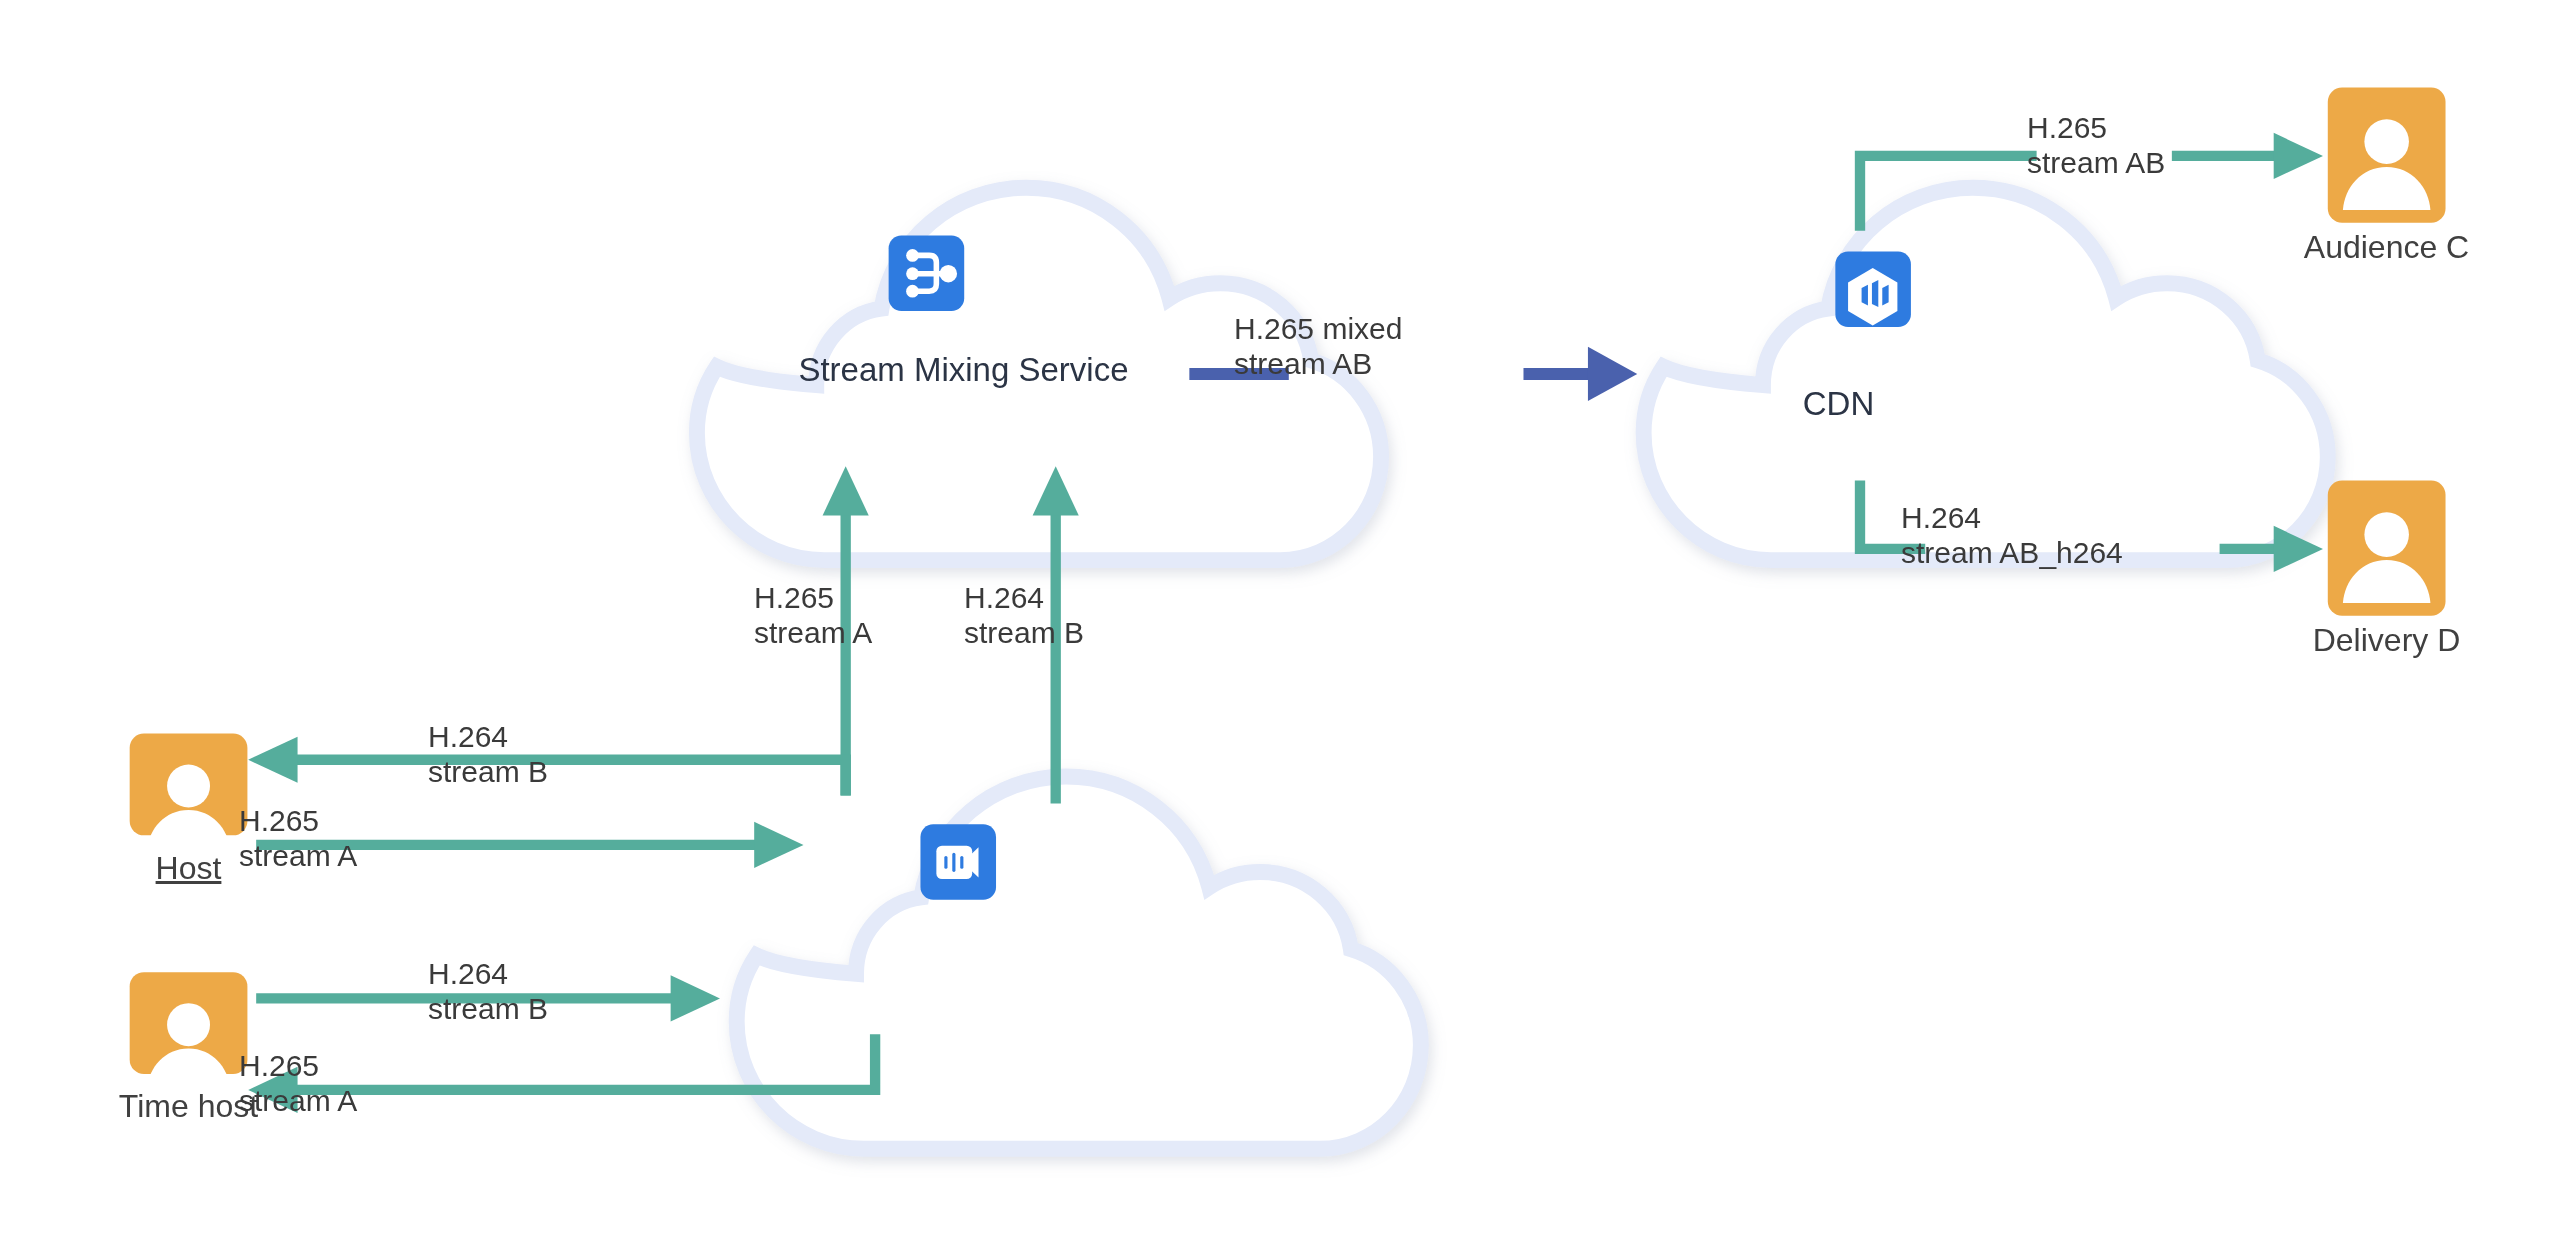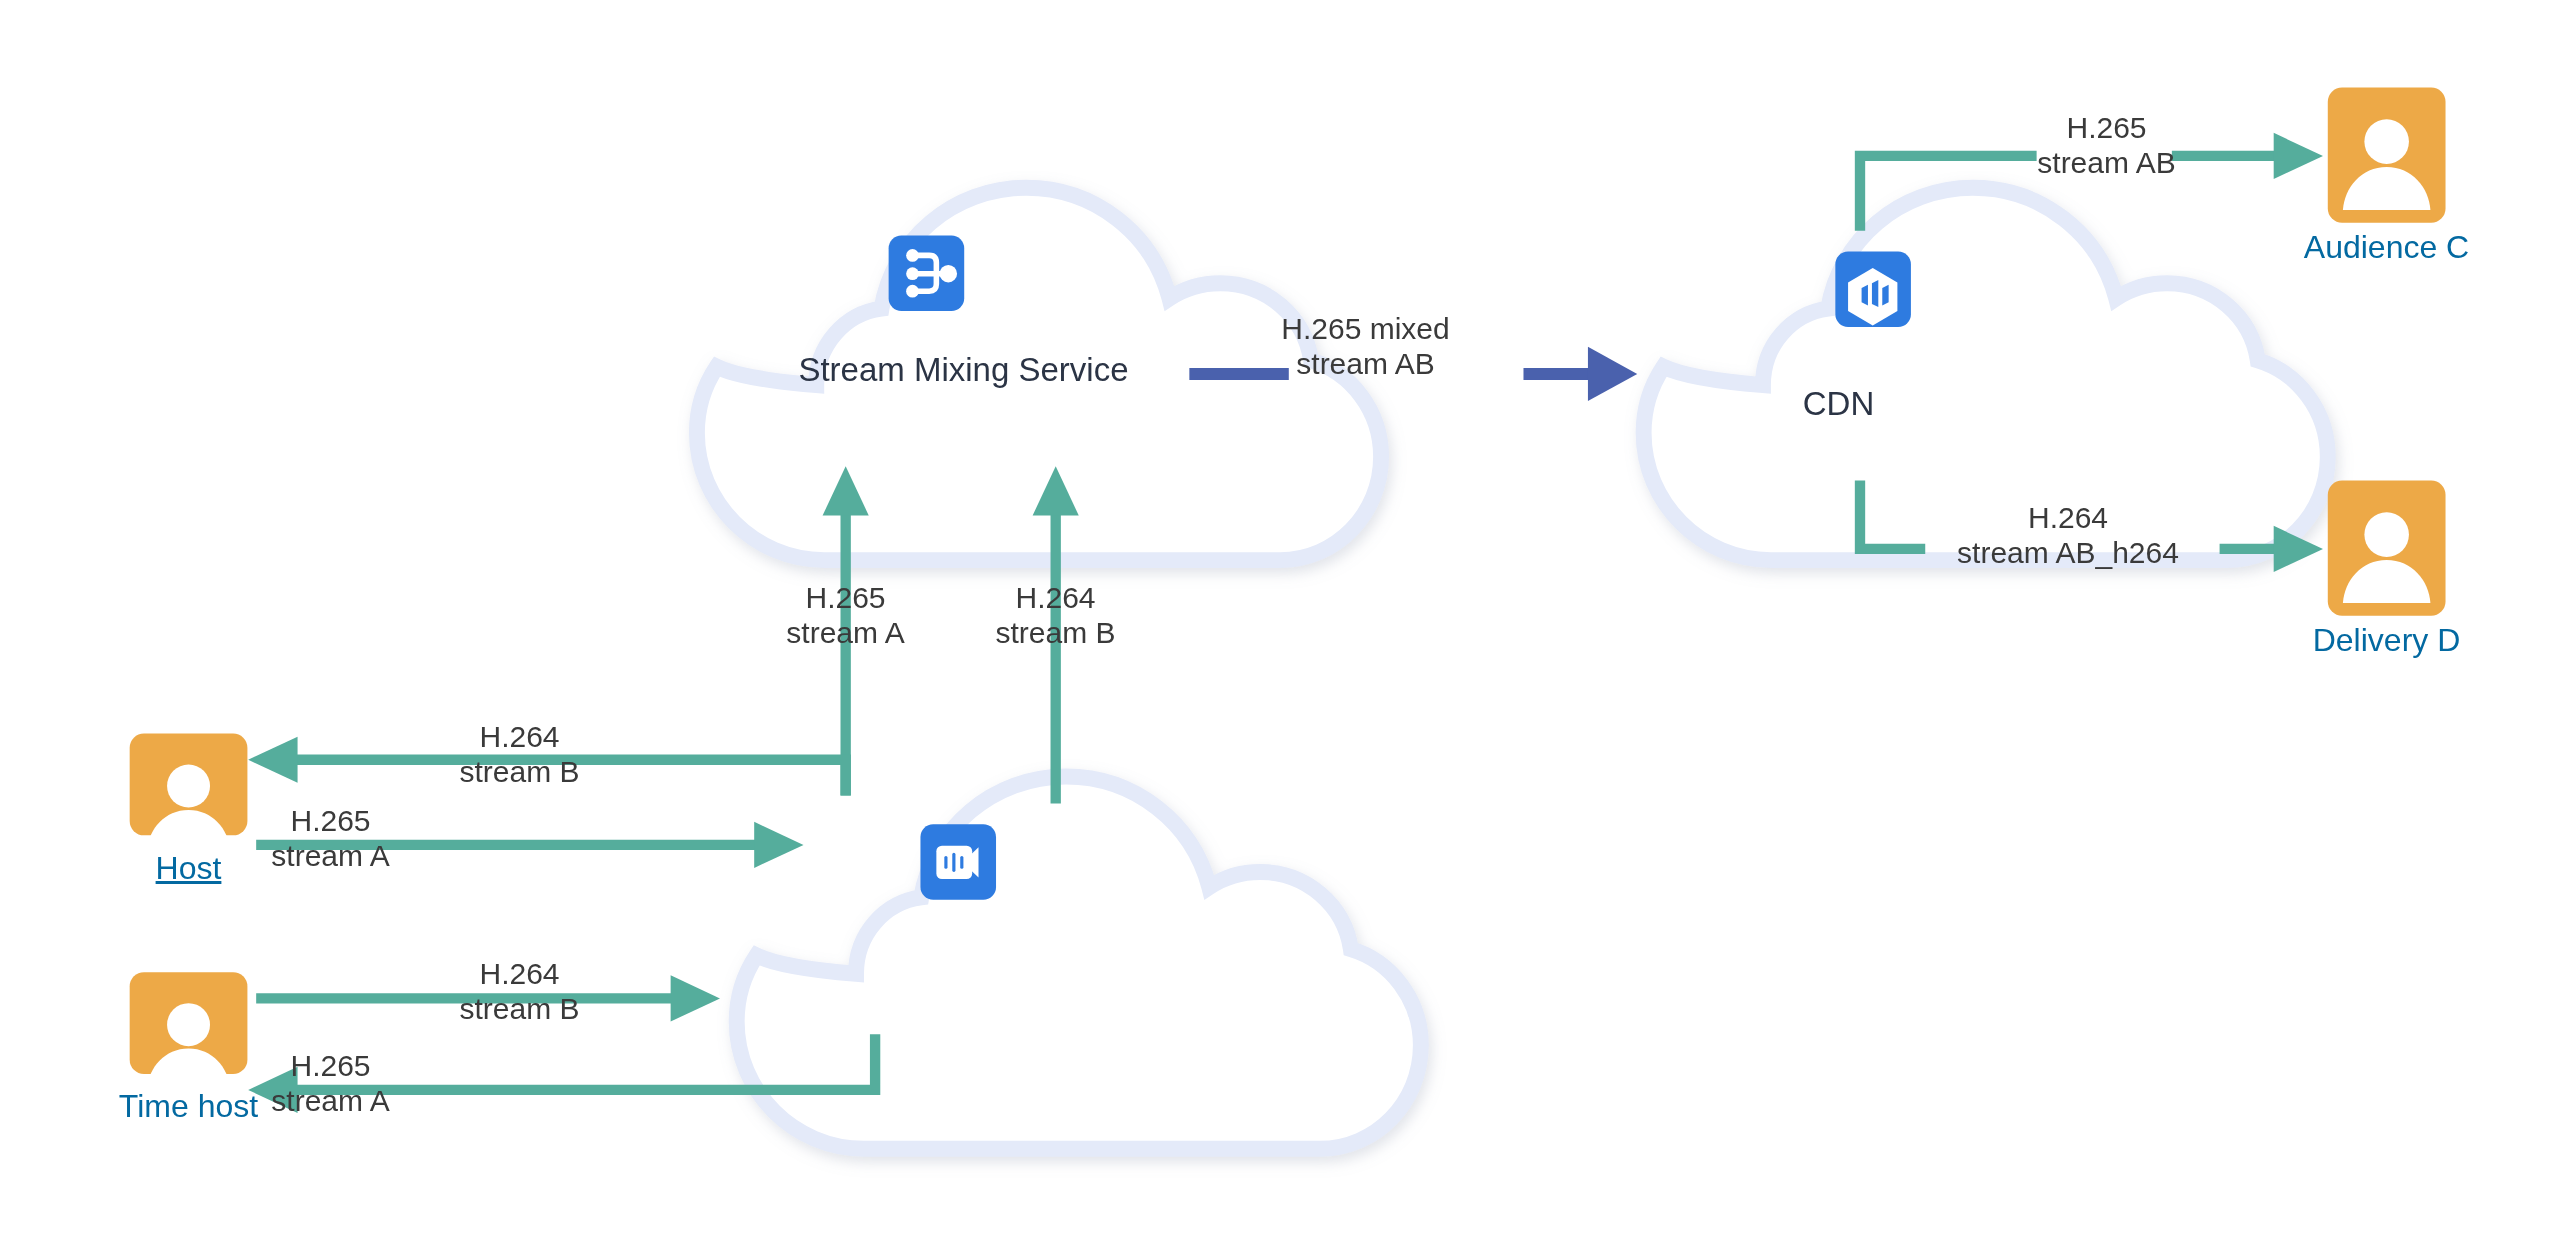--- a/index.html
+++ b/index.html
@@ -19,21 +19,20 @@
   }
   #diagram-svg {
     position: absolute;
     left: 0;
     top: 0;
     width: 2576px;
     height: 1257px;
   }
   .edge-label {
     position: absolute;
-    text-align: center;
     color: #3a3a3a;
     font-size: 30px;
     line-height: 1.16;
     white-space: pre-line;
     font-family: "Liberation Sans", sans-serif;
     letter-spacing: 0px;
   }
   .cloud-title {
     position: absolute;
     text-align: center;
@@ -43,21 +42,21 @@
     white-space: pre-line;
     font-family: "Liberation Sans", sans-serif;
   }
   .cloud-sub {
     font-size: 27px;
     display: block;
   }
   .node-label {
     position: absolute;
     text-align: center;
-    color: #0369a1;
+    color: #404040;
     font-size: 32px;
     font-family: "Liberation Sans", sans-serif;
     white-space: nowrap;
   }
 </style>
 </head>
 <body>
 
 <div id="stage">
 

